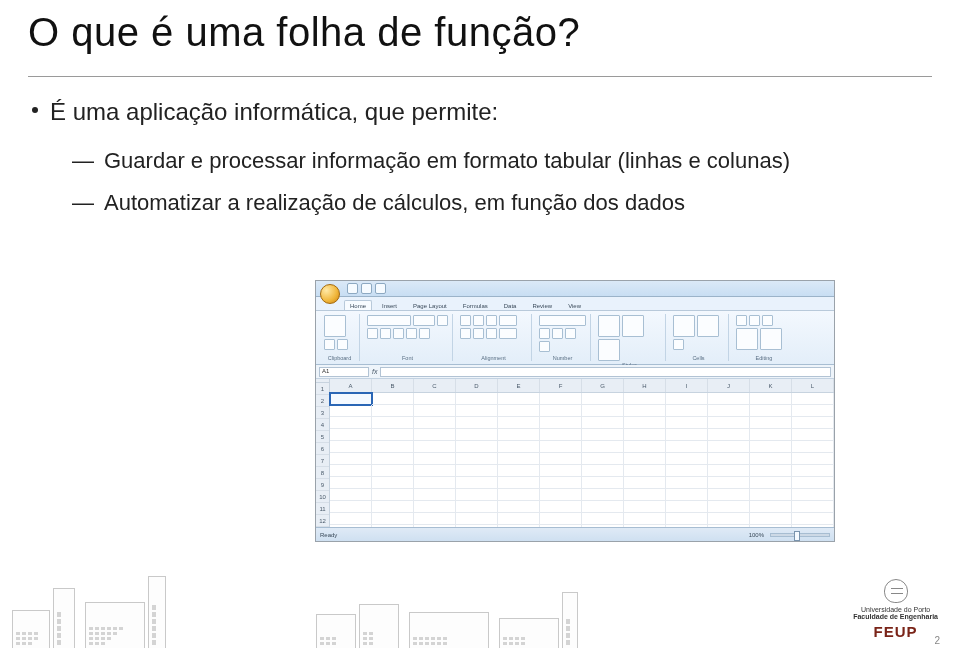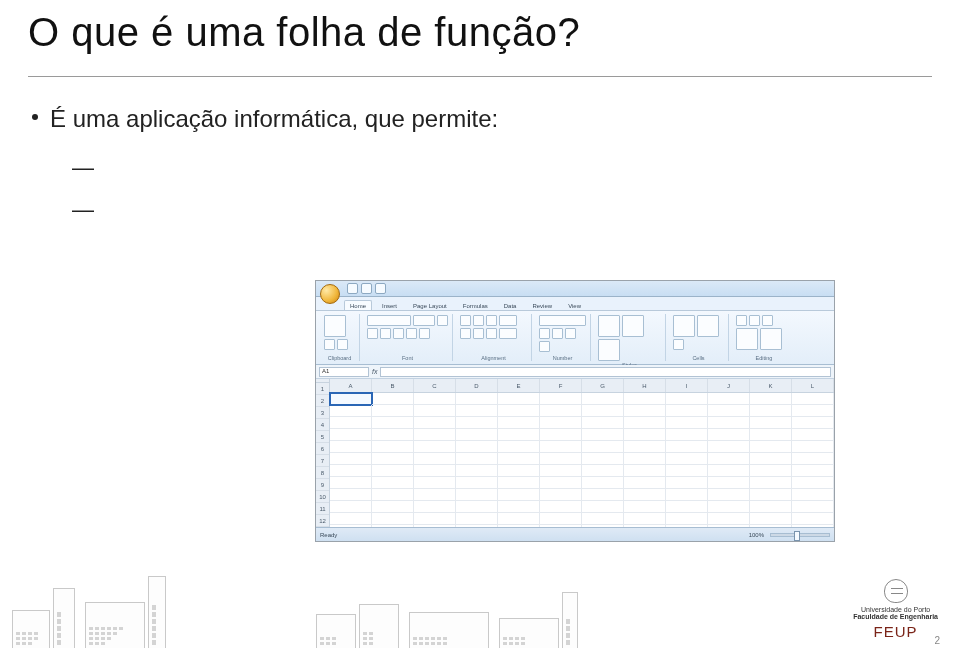--- a/index.html
+++ b/index.html
@@ -22,21 +22,21 @@
   .rule {
     position: absolute;
     top: 76px;
     left: 28px;
     width: 904px;
     height: 1px;
     background: #9a9a9a;
   }
   .content {
     position: absolute;
-    top: 103px;
+    top: 96px;
     left: 32px;
     width: 880px;
     color: #222;
   }
   .bullet-row {
     display: flex;
     align-items: flex-start;
     margin-bottom: 18px;
   }
   .bullet {
@@ -297,21 +297,21 @@
     position: relative;
     background: #fff;
   }
   .crest::before, .crest::after {
     content: ""; position: absolute; background: #888;
   }
   .crest::before { width: 12px; height: 1px; left: 6px; top: 8px; }
   .crest::after  { width: 12px; height: 1px; left: 6px; top: 13px; }
   .uni-line { font-size: 7px; color: #333; line-height: 1.1; }
   .feup {
-    font-size: 15px; font-weight: 400;
+    font-size: 15px; font-weight: 700;
     color: #7a2418; letter-spacing: 1px;
     margin-top: 2px;
   }
   .pagenum {
     position: absolute;
     right: 20px; bottom: 2px;
     font-size: 10px; color: #888;
   }
 </style>
 </head>
@@ -320,23 +320,25 @@
 <h1 class="title">O que é uma folha de função?</h1>
 <div class="rule"></div>
 
 <div class="content">
   <div class="bullet-row">
     <div class="bullet"></div>
     <div class="bullet-text">É uma aplicação informática, que permite:</div>
   </div>
   <div class="dash-row">
     <div class="dash">—</div>
+    <div class="dash-text">Guardar e processar informação em formato tabular (linhas e colunas)</div>
   </div>
   <div class="dash-row">
     <div class="dash">—</div>
+    <div class="dash-text">Automatizar a realização de cálculos, em função dos dados</div>
   </div>
 </div>
 
 <div class="excel">
   <div class="ex-office"></div>
   <div class="ex-titlebar">
     <div style="width:24px"></div>
     <div class="ex-qat-btn"></div>
     <div class="ex-qat-btn"></div>
     <div class="ex-qat-btn"></div>

